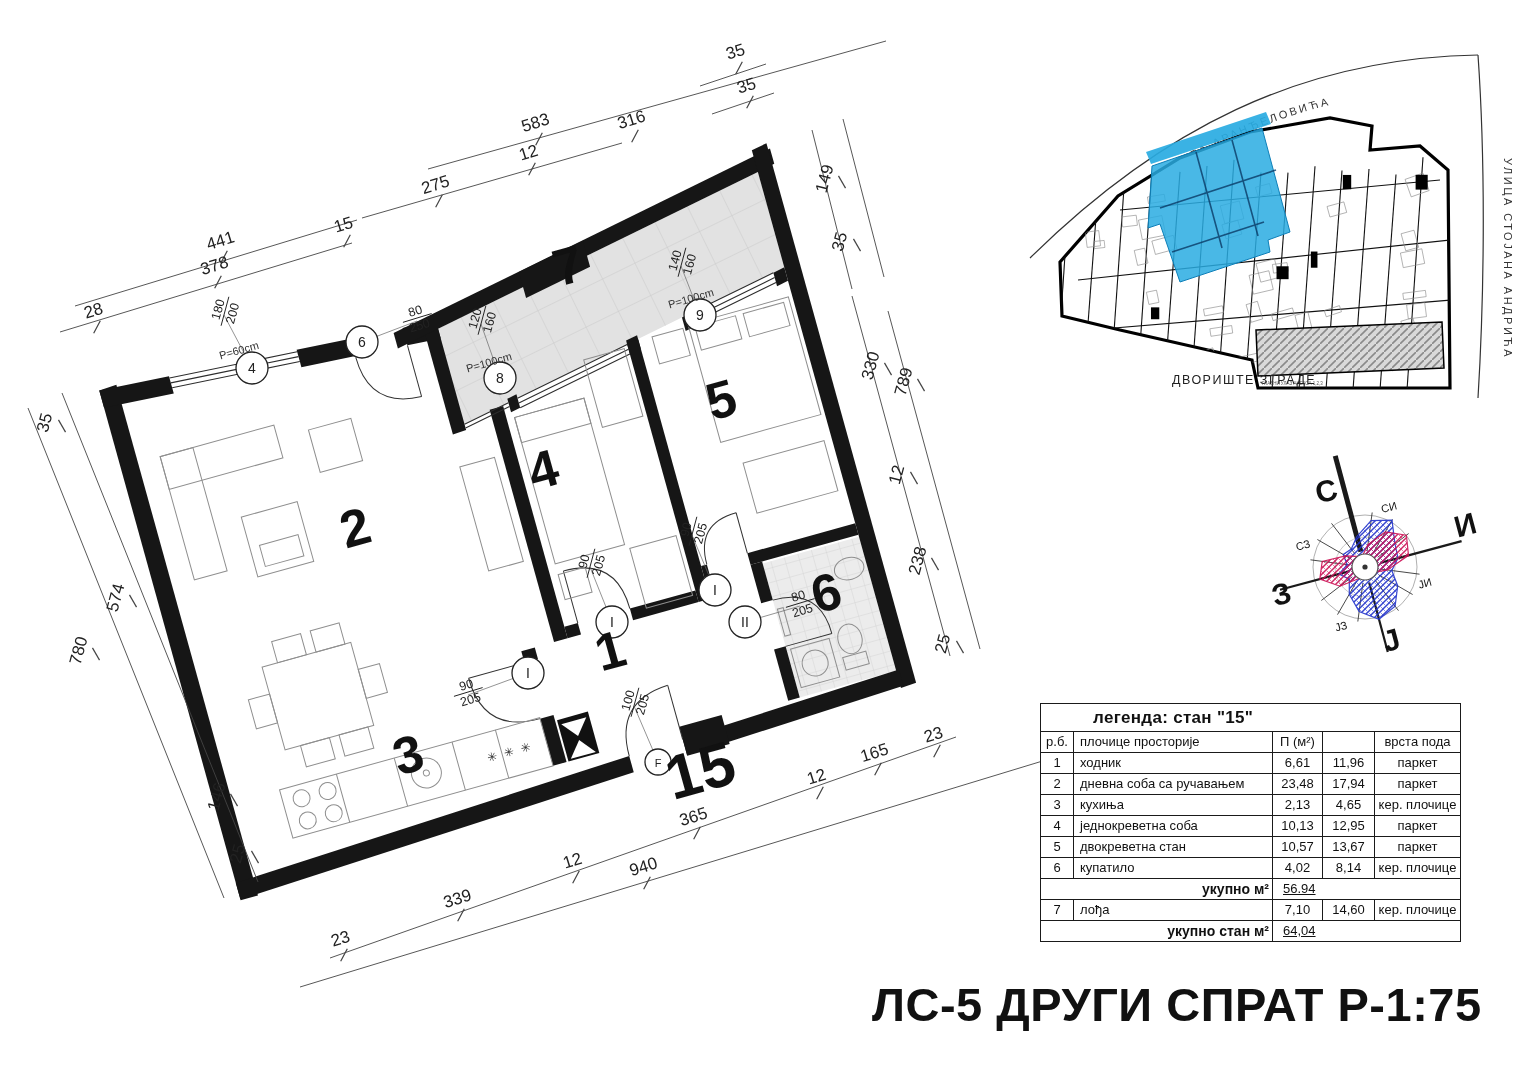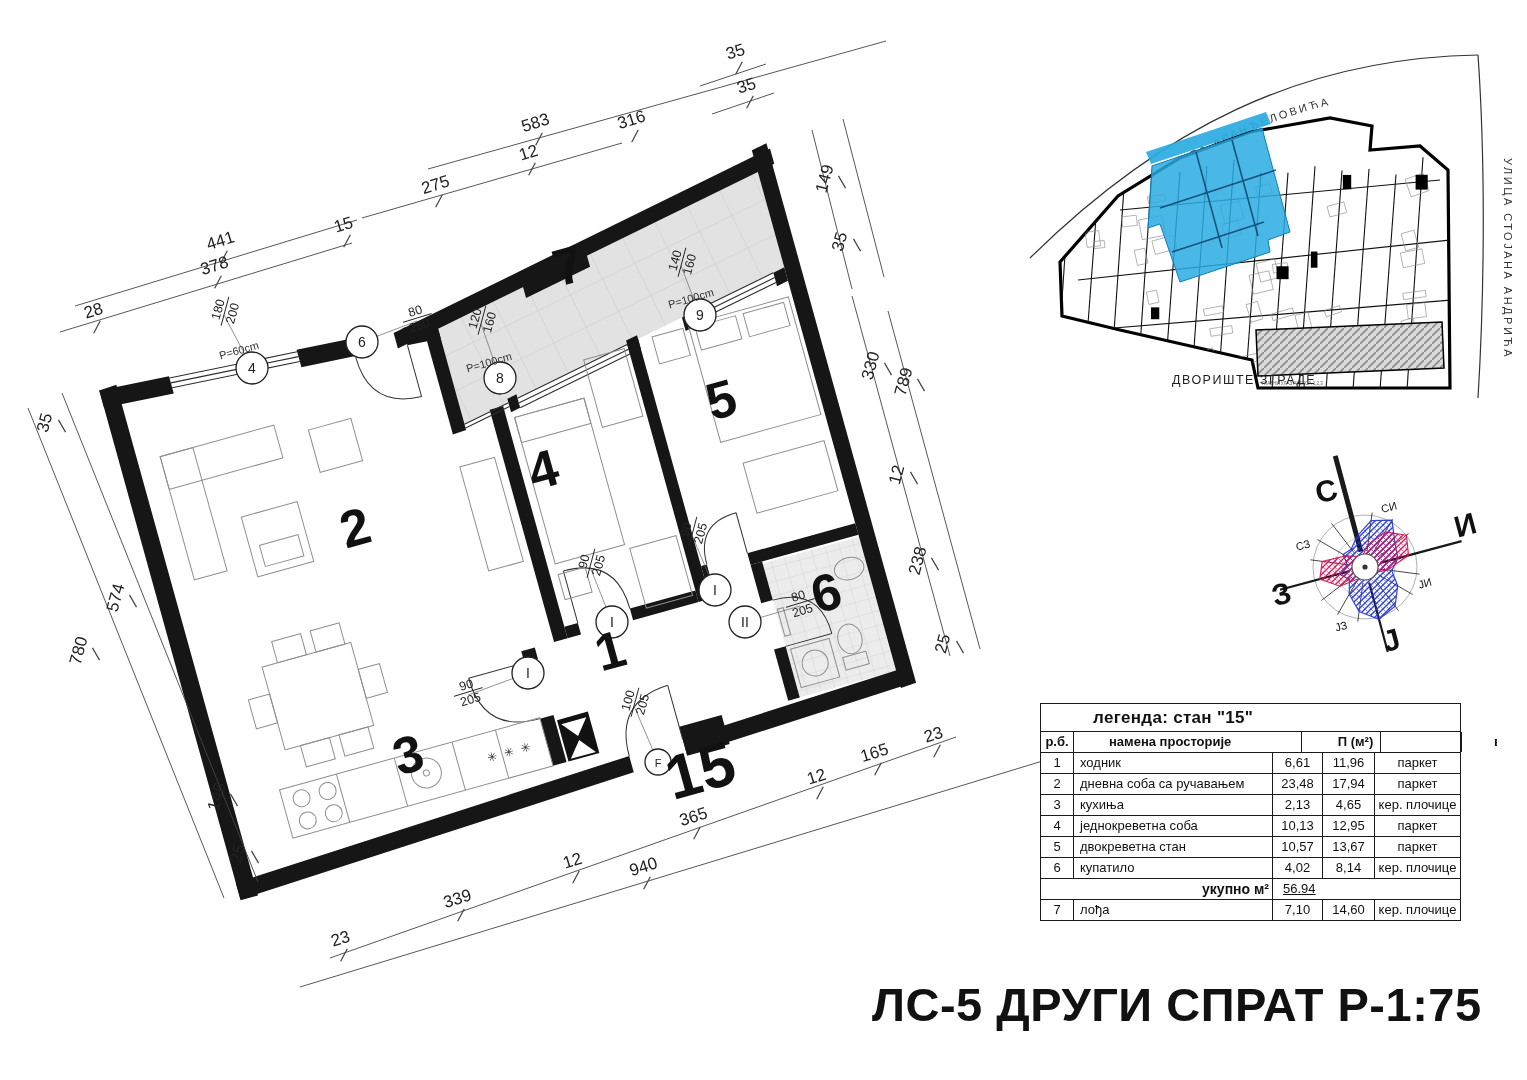--- a/index.html
+++ b/index.html
@@ -7,21 +7,21 @@
          font-family:"Liberation Sans",sans-serif;color:#111;}
   svg text{font-family:"Liberation Sans",sans-serif;}
   #legend{position:absolute;left:1040px;top:703px;width:419px;border:1.5px solid #1a1a1a;background:#fff;}
   .lg-title{height:27px;border-bottom:1px solid #1a1a1a;font-weight:700;font-size:17px;
             display:flex;align-items:center;padding-left:52px;letter-spacing:.3px;}
   .lg-row{display:grid;grid-template-columns:33px 199px 50px 52px auto;height:20px;
           font-size:13px;line-height:20px;border-bottom:1px solid #1a1a1a;}
   .lg-row:last-child{border-bottom:none;}
   .lg-row>div{border-right:1px solid #1a1a1a;padding:0 3px;overflow:hidden;white-space:nowrap;}
   .lg-row>div:last-child{border-right:none;}
-  .lg-head{font-weight:700;gap:29px;}
+  .lg-head{font-weight:400;}
   .c{text-align:center;} .l{text-align:left;padding-left:6px !important;}
   .lg-row.merge{grid-template-columns:232px auto;}
   .merge .mlabel{font-weight:700;padding-left:36px;font-size:14px;text-align:right;}
   .merge .mval{padding-left:10px;text-decoration:underline;}
   #title1,#title2{position:absolute;left:836px;font-size:47px;font-weight:700;letter-spacing:.5px;white-space:nowrap;}
   #title1{top:914px;} #title2{top:977px;margin-left:36px;}
 </style>
 </head>
 <body>
 
@@ -458,21 +458,21 @@
           <text x="1304" y="549" text-anchor="middle" font-size="11" font-weight="400" fill="#111" transform="rotate(-15 1304 549)">СЗ</text>
         </g>
   </g>
 </svg>
 
 
 <div id="legend">
   <div class="lg-title">легенда: стан "15"</div>
   <div class="lg-row lg-head">
     <div class="c">р.б.</div>
-    <div class="l">намена просторије</div>
+    <div class="l">плочице просторије</div>
     <div class="c">П (м²)</div>
     <div class="c"></div>
     <div class="c">врста пода</div>
   </div>
   <div id="legend-rows">
         <div class="lg-row">
           <div class="c">1</div>
           <div class="l">ходник</div>
           <div class="c">6,61</div>
           <div class="c">11,96</div>
@@ -517,19 +517,23 @@
           <div class="mlabel">укупно м²</div>
           <div class="mval">56.94</div>
         </div>
         <div class="lg-row">
           <div class="c">7</div>
           <div class="l">лођа</div>
           <div class="c">7,10</div>
           <div class="c">14,60</div>
           <div class="c">кер. плочице</div>
         </div>
+        <div class="lg-row merge">
+          <div class="mlabel">укупно стан м²</div>
+          <div class="mval">64,04</div>
+        </div>
       </div>
 </div>
 
 
 <div id="title2">ЛС-5 ДРУГИ СПРАТ Р-1:75</div>
 
 </div>
 
 </body></html>

